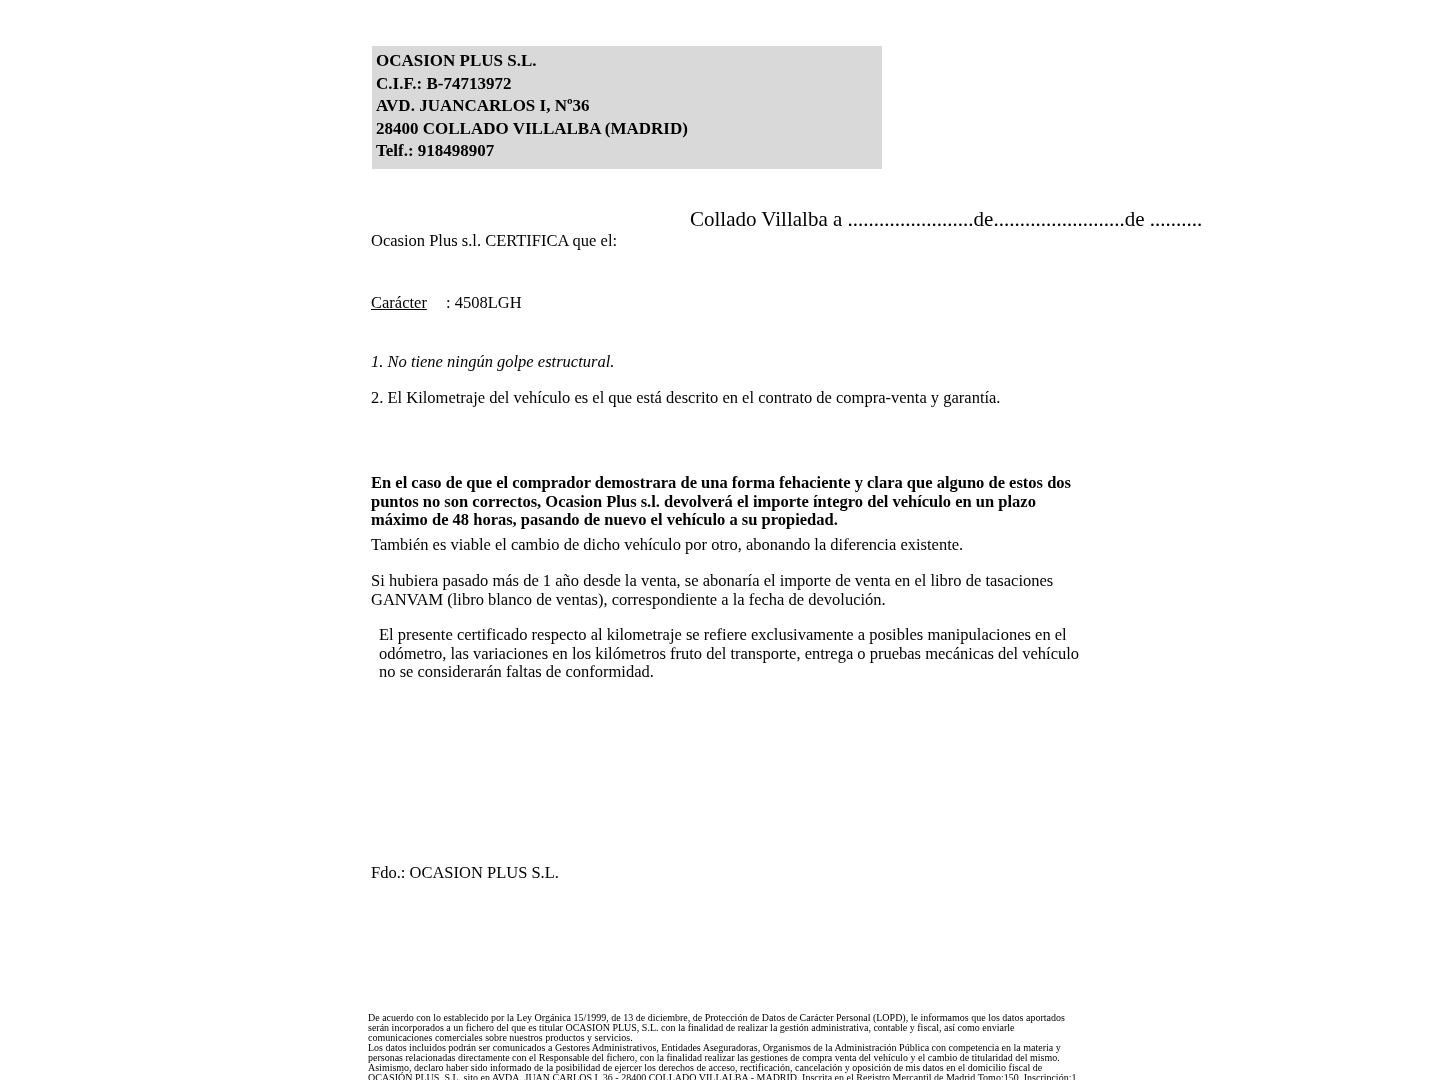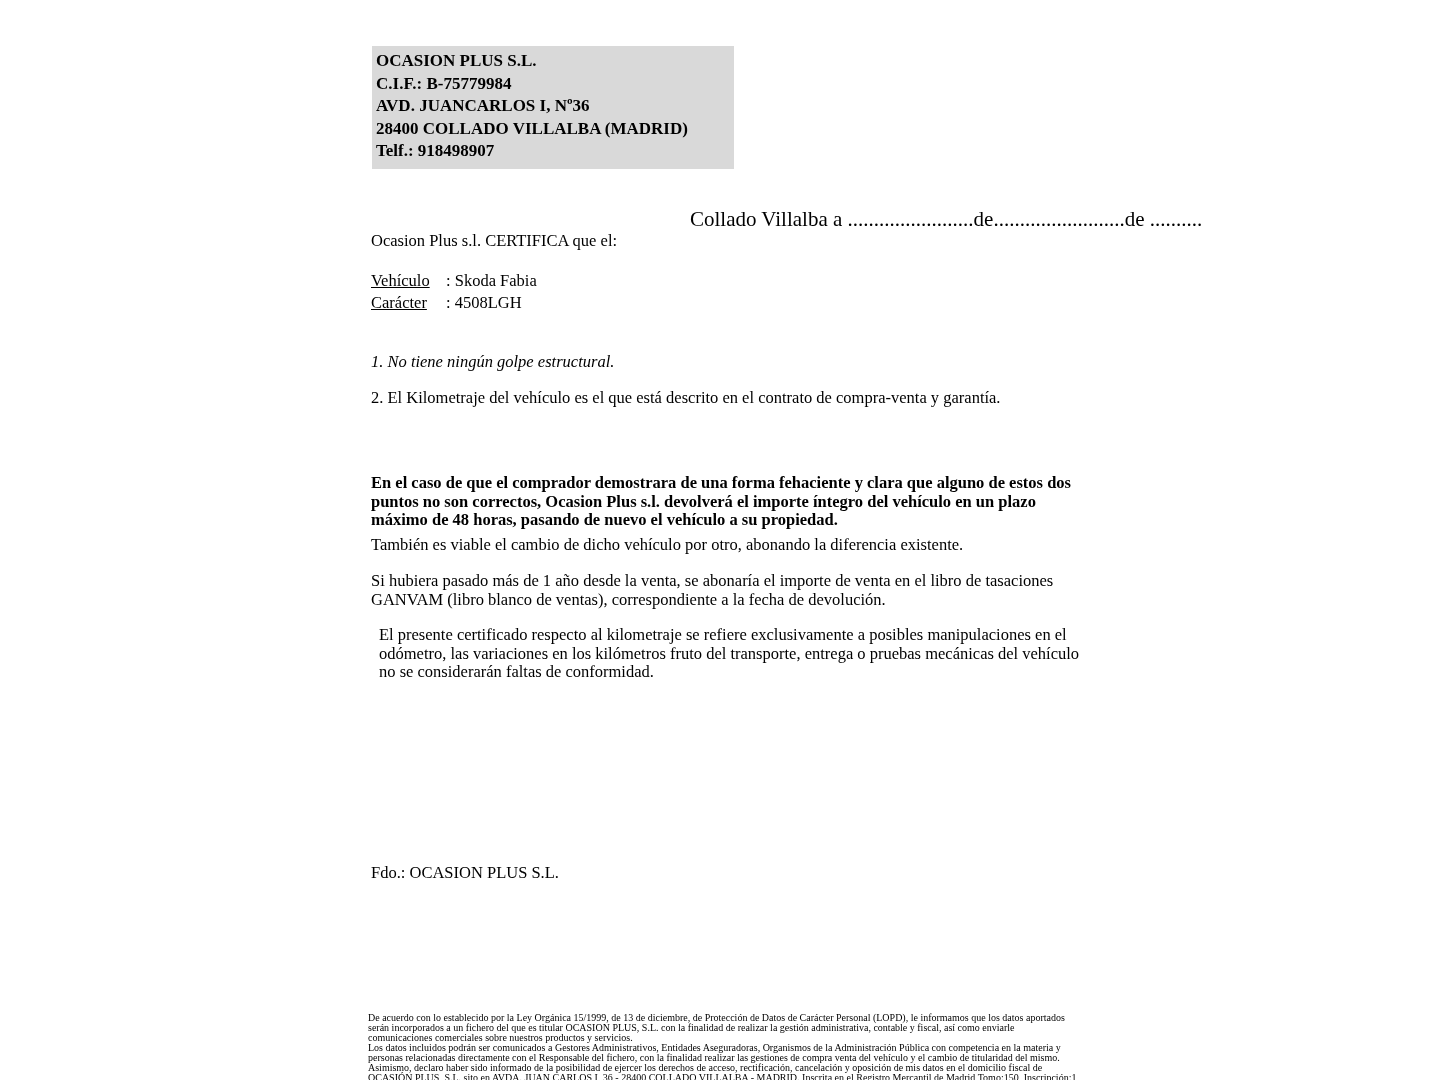--- a/index.html
+++ b/index.html
@@ -10,21 +10,21 @@
     height: 1080px;
     background: #ffffff;
     font-family: "Liberation Serif", serif;
     color: #000000;
     overflow: hidden;
   }
   .header-box {
     position: absolute;
     left: 372px;
     top: 46px;
-    width: 362px;
+    width: 510px;
     background: #d9d9d9;
     padding: 4px 0 6px 4px;
   }
   .header-box .hline {
     font-weight: bold;
     font-size: 17px;
     line-height: 22.5px;
     white-space: nowrap;
   }
   .date-line {
@@ -66,33 +66,30 @@
   }
   .footer p { margin: 0; }
 </style>
 </head>
 <body>
 
 <div class="page">
 
   <div class="header-box">
     <div class="hline">OCASION PLUS S.L.</div>
-    <div class="hline">C.I.F.: B-75779984</div>
+    <div class="hline">C.I.F.: B-74713972</div>
     <div class="hline">AVD. JUANCARLOS I, Nº36</div>
     <div class="hline">28400 COLLADO VILLALBA (MADRID)</div>
     <div class="hline">Telf.: 918498907</div>
   </div>
 
   <div class="date-line">Collado Villalba a ........................de.........................de ..........</div>
 
   <div class="content intro">Ocasion Plus s.l. CERTIFICA que el:</div>
 
-  <div class="content veh-row">
-    <span class="row-label">Vehículo</span><span>: Skoda Fabia</span>
-  </div>
 
   <div class="content plate-row">
     <span class="row-label">Carácter</span><span>: 4508LGH</span>
   </div>
 
   <div class="content point-1">1. No tiene ningún golpe estructural.</div>
   <div class="content point-2">2. El Kilometraje del vehículo es el que está descrito en el contrato de compra-venta y garantía.</div>
 
   <div class="content para-1">En el caso de que el comprador demostrara de una forma fehaciente y clara que alguno de estos dos puntos no son correctos, Ocasion Plus s.l. devolverá el importe íntegro del vehículo en un plazo máximo de 48 horas, pasando de nuevo el vehículo a su propiedad.</div>
   <div class="content para-2">También es viable el cambio de dicho vehículo por otro, abonando la diferencia existente.</div>

